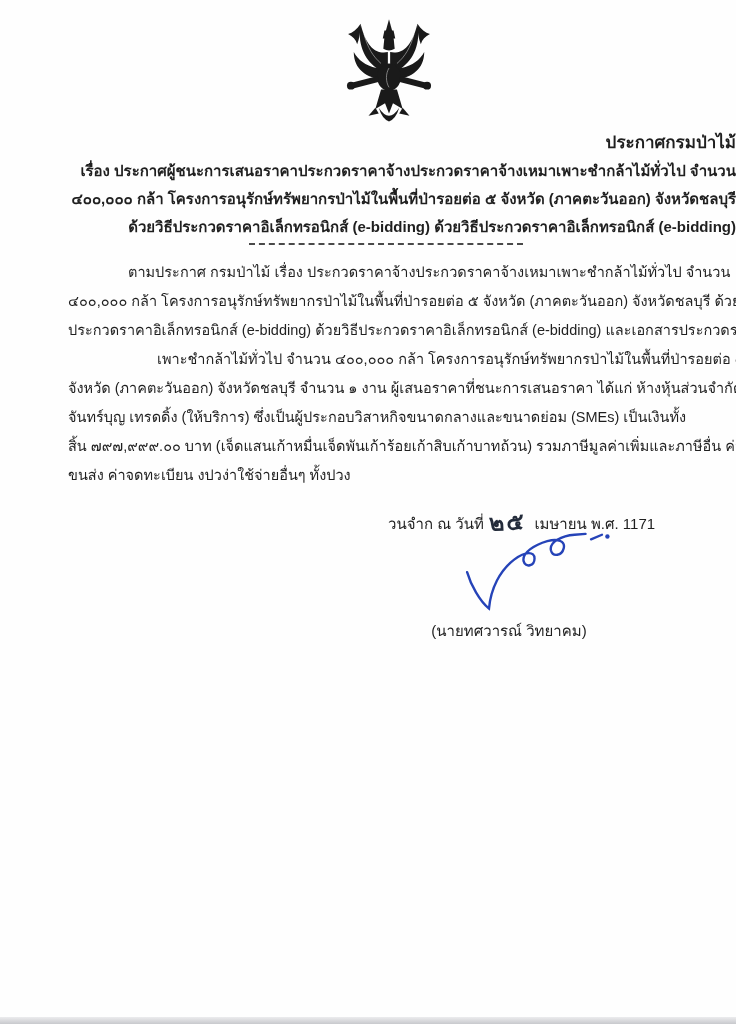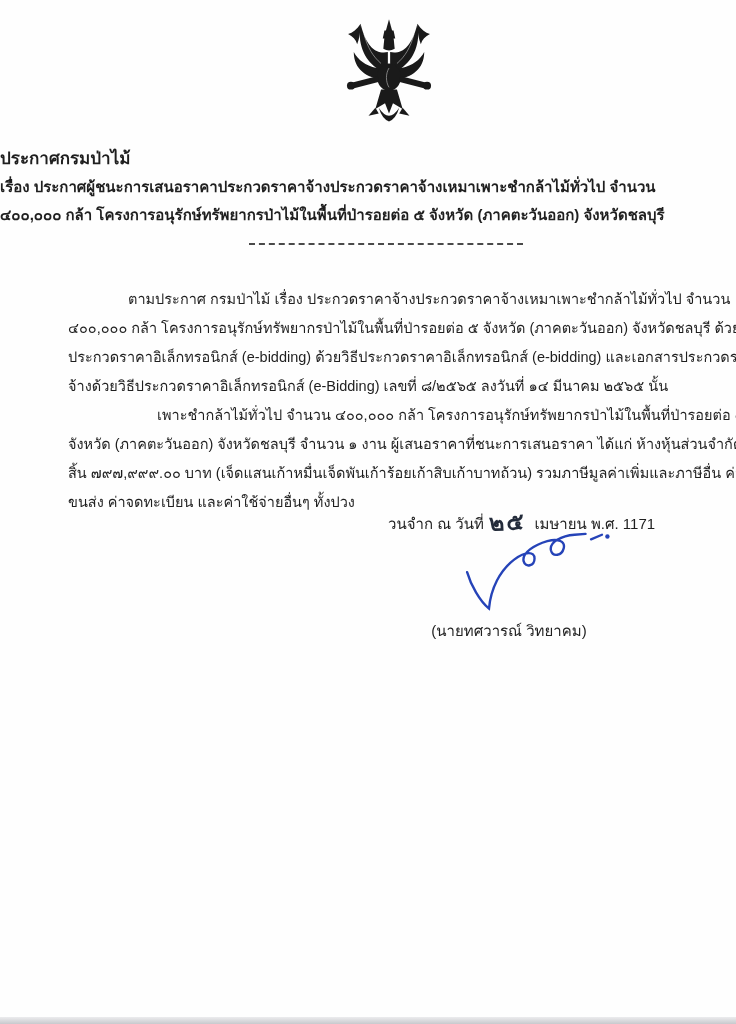--- a/index.html
+++ b/index.html
@@ -6,30 +6,30 @@
   .page{
     position:relative;
     width:736px;height:1024px;
     margin:0 auto;
     background:#fefefe;
     overflow:hidden;
     font-family:"Liberation Sans","DejaVu Sans",sans-serif;
     color:#1f1f1f;
   }
   .emblem{position:absolute;left:332px;top:18px;width:114px;height:108px;}
-  .title-block{position:absolute;left:0;top:144px;width:736px;text-align:left;}
+  .title-block{position:absolute;left:0;top:128px;width:736px;text-align:right;}
   .doc-title{font-size:17px;font-weight:bold;line-height:29px;white-space:nowrap;}
   .subject-line{font-size:15px;font-weight:bold;line-height:28px;white-space:nowrap;}
   .separator{
     position:absolute;left:249px;top:243px;width:274px;height:0;
     border-top:2px dashed #4a4a4a;
   }
   .body-block{position:absolute;left:68px;top:258px;width:610px;}
   .line{font-size:14.5px;line-height:29px;white-space:nowrap;}
-  .indent-1{padding-left:60px;margin-top:27px;}
+  .indent-1{padding-left:60px;}
   .indent-2{padding-left:89px;}
   .date-line{
     position:absolute;left:388px;top:506px;width:330px;
     font-size:15px;line-height:30px;white-space:nowrap;
   }
   .handwritten-day{
     display:inline-block;
     font-size:23px;font-weight:600;
     color:#232b3a;
     transform:rotate(-3deg) translateY(1px);
@@ -83,36 +83,37 @@
       <path d="M56 28 C62 52 72 68 86 80"></path>
       <path d="M144 28 C138 52 128 68 114 80"></path>
       <path d="M100 88 C94 98 94 112 100 122"></path>
     </g>
   </svg>
 
   <div class="title-block">
     <div class="doc-title">ประกาศกรมป่าไม้</div>
     <div class="subject-line">เรื่อง ประกาศผู้ชนะการเสนอราคาประกวดราคาจ้างประกวดราคาจ้างเหมาเพาะชำกล้าไม้ทั่วไป จำนวน</div>
     <div class="subject-line">๔๐๐,๐๐๐ กล้า โครงการอนุรักษ์ทรัพยากรป่าไม้ในพื้นที่ป่ารอยต่อ ๕ จังหวัด (ภาคตะวันออก) จังหวัดชลบุรี</div>
+    <div class="subject-line">ด้วยวิธีประกวดราคาอิเล็กทรอนิกส์ (e-bidding) ด้วยวิธีประกวดราคาอิเล็กทรอนิกส์ (e-bidding)</div>
   </div>
 
   <div class="separator"></div>
 
   <div class="body-block">
     <div>
       <div class="line indent-1">ตามประกาศ กรมป่าไม้ เรื่อง ประกวดราคาจ้างประกวดราคาจ้างเหมาเพาะชำกล้าไม้ทั่วไป จำนวน</div>
       <div class="line">๔๐๐,๐๐๐ กล้า โครงการอนุรักษ์ทรัพยากรป่าไม้ในพื้นที่ป่ารอยต่อ ๕ จังหวัด (ภาคตะวันออก) จังหวัดชลบุรี ด้วยวิธี</div>
       <div class="line">ประกวดราคาอิเล็กทรอนิกส์ (e-bidding) ด้วยวิธีประกวดราคาอิเล็กทรอนิกส์ (e-bidding) และเอกสารประกวดราคา</div>
-      <div class="line">จ้างด้วยวิธีประกวดราคาอิเล็กทรอนิกส์ (e-Bidding) เลขที่ ๘/๒๕๖๕ ลงวันที่ ๑๔ มีนาคม ๒๕๖๕ นั้น</div>
     </div>
     <div>
       <div class="line indent-2">เพาะชำกล้าไม้ทั่วไป จำนวน ๔๐๐,๐๐๐ กล้า โครงการอนุรักษ์ทรัพยากรป่าไม้ในพื้นที่ป่ารอยต่อ ๕</div>
       <div class="line">จังหวัด (ภาคตะวันออก) จังหวัดชลบุรี จำนวน ๑ งาน ผู้เสนอราคาที่ชนะการเสนอราคา ได้แก่ ห้างหุ้นส่วนจำกัด</div>
+      <div class="line">จันทร์บุญ เทรดดิ้ง (ให้บริการ) ซึ่งเป็นผู้ประกอบวิสาหกิจขนาดกลางและขนาดย่อม (SMEs) เป็นเงินทั้ง</div>
       <div class="line">สิ้น ๗๙๗,๙๙๙.๐๐ บาท (เจ็ดแสนเก้าหมื่นเจ็ดพันเก้าร้อยเก้าสิบเก้าบาทถ้วน) รวมภาษีมูลค่าเพิ่มและภาษีอื่น ค่า</div>
-      <div class="line">ขนส่ง ค่าจดทะเบียน และค่าใช้จ่ายอื่นๆ ทั้งปวง</div>
+      <div class="line">ขนส่ง ค่าจดทะเบียน งปวง่าใช้จ่ายอื่นๆ ทั้งปวง</div>
     </div>
   </div>
 
   <div class="date-line">
     <span>วนจำก ณ วันที่</span><span class="handwritten-day">๒๕</span><span>เมษายน พ.ศ. 1171</span>
   </div>
 
   <svg class="signature" viewBox="0 0 180 90" aria-hidden="true">
     <g fill="none" stroke="#2543b8" stroke-width="2.6" stroke-linecap="round">
       <path d="M10 44 C14 58 24 76 34 84 C36 62 46 42 62 30 C74 21 84 21 84 29 C84 37 74 40 72 32 C70 23 84 14 98 10 C110 7 118 10 116 18 C114 26 104 28 102 20 C100 11 114 4 128 3 L140 2"></path>

